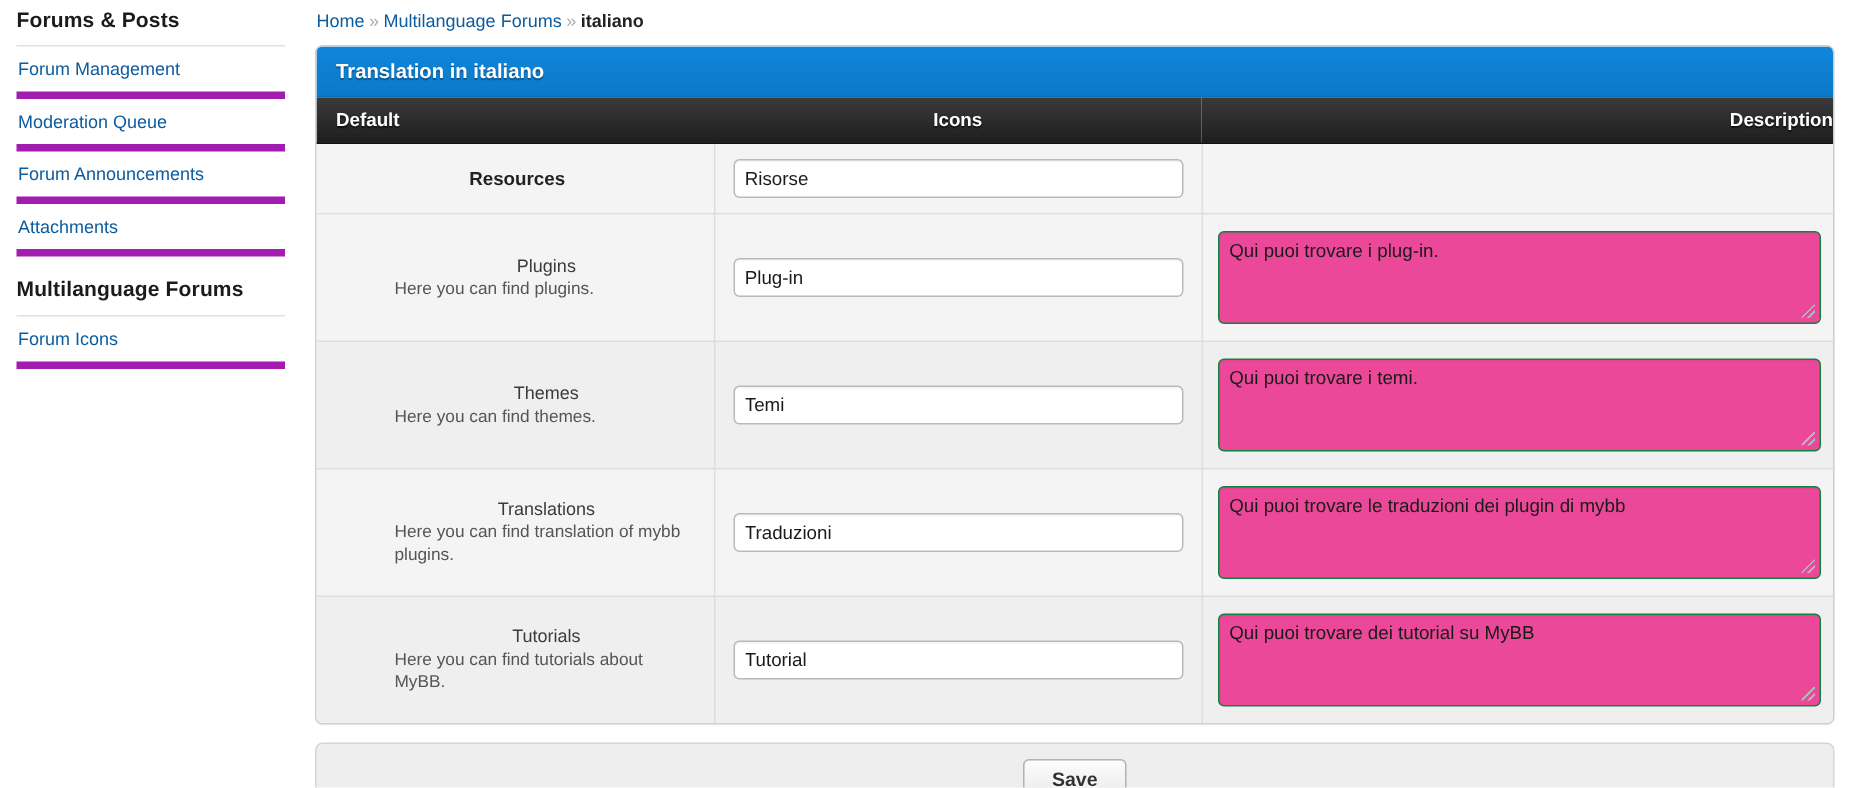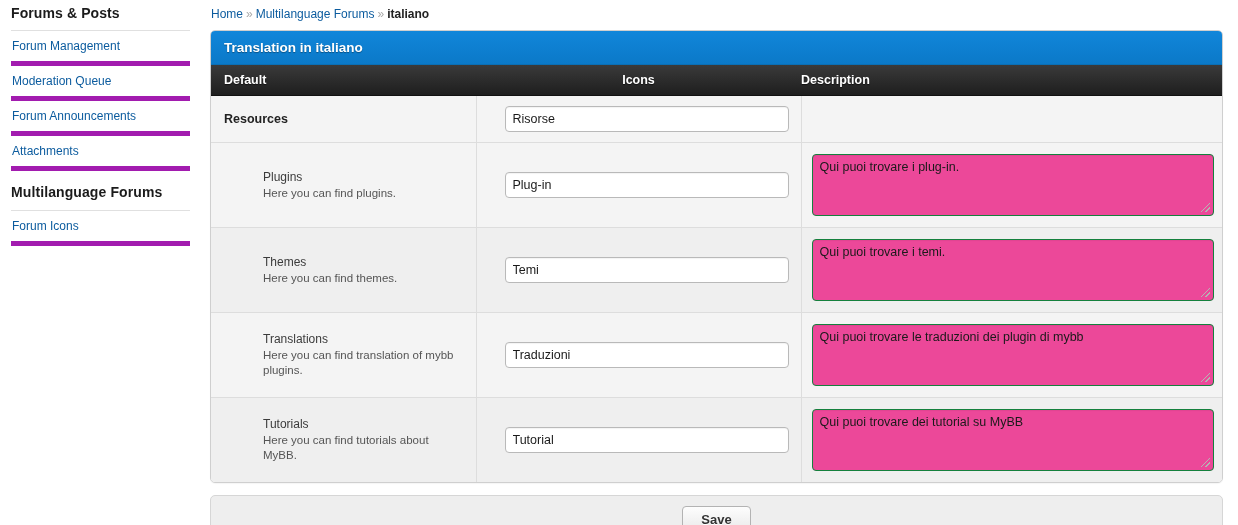--- a/index.html
+++ b/index.html
@@ -68,56 +68,57 @@
   thead th {
     background: linear-gradient(to bottom, #3a3a3a 0%, #1e1e1e 100%);
     color: #ffffff;
     font-size: 12.5px; font-weight: bold;
     padding: 8px 0;
     text-shadow: 0 1px 1px rgba(0,0,0,.6);
     border-bottom: 1px solid #111;
   }
   th.c-default { text-align: left; padding-left: 13px; width: 265px; }
   th.c-title   { text-align: center; width: 325px; }
-  th.c-desc    { text-align: left; }
+  th.c-desc    { text-align: right; }
 
   tbody td {
     border-bottom: 1px solid #dddddd;
     vertical-align: middle;
   }
   tbody tr:last-child td { border-bottom: none; }
   td.c-default { width: 265px; border-right: 1px solid #dddddd; padding: 0 10px; }
   td.c-title   { width: 325px; border-right: 1px solid #dddddd; padding: 0 12px; }
   td.c-desc    { padding: 0 8px 0 10px; }
 
   tr.row-a td { background: #f4f4f4; }
   tr.row-b td { background: #efefef; }
   tr.header-row td { background: #f4f4f4; }
 
   .grp-label {
     font-size: 12.5px; font-weight: bold; color: #222;
     padding: 13px 0 13px 3px;
+    text-align: center;
   }
   .item-block { padding: 12px 0 12px 42px; }
-  .item-name { font-size: 12px; color: #3b3b3b; padding-bottom: 2px; }
+  .item-name { font-size: 12px; color: #3b3b3b; padding-bottom: 2px; text-align: center; }
   .item-desc { font-size: 11.5px; color: #555; line-height: 15px; }
 
   input.txt {
     width: 100%;
     font-family: "Liberation Sans", sans-serif;
     font-size: 12.5px;
     color: #1a1a1a;
     padding: 5px 7px;
     border: 1px solid #b9b9b9;
     border-radius: 4px;
     background: #ffffff;
     outline: none;
     box-shadow: inset 0 1px 1px rgba(0,0,0,.05);
   }
-  .cell-pad-v { padding: 10px 0; margin-left: 16px; }
+  .cell-pad-v { padding: 10px 0; }
 
   .ta-wrap { position: relative; padding: 11px 0; }
   textarea.ta {
     width: 100%;
     height: 62px;
     font-family: "Liberation Sans", sans-serif;
     font-size: 12.5px;
     color: #1a1a1a;
     padding: 5px 7px;
     border: 1px solid #15803d;

